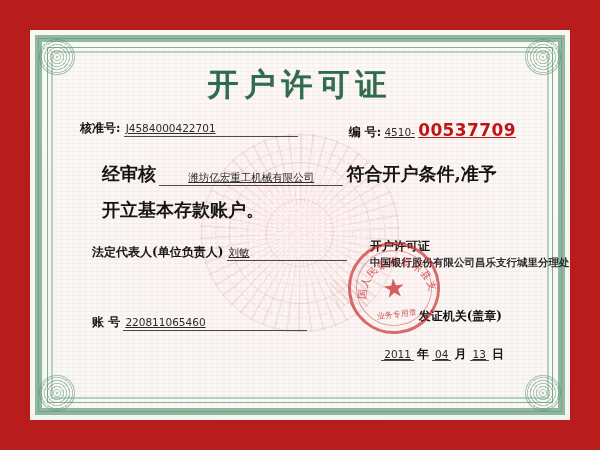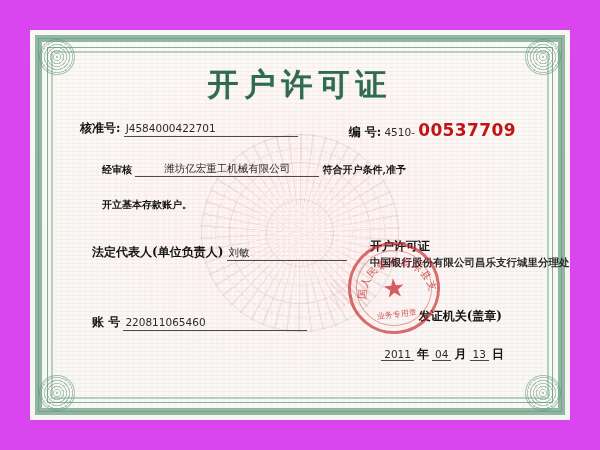--- a/index.html
+++ b/index.html
@@ -11,21 +11,21 @@
     width: 600px;
     height: 450px;
     font-family: "Liberation Sans", sans-serif;
     overflow: hidden;
   }
   
   .page {
     position: relative;
     width: 600px;
     height: 450px;
-    background: #d946ef;
+    background: #b91c1c;
   }
   
   .cert {
     position: absolute;
     left: 30px;
     top: 30px;
     width: 540px;
     height: 390px;
     background:
       radial-gradient(ellipse at 50% 48%, rgba(255,236,236,0.85) 0%, rgba(253,240,240,0.55) 38%, rgba(250,247,244,0.25) 62%, rgba(250,250,248,0.05) 100%),
@@ -146,26 +146,27 @@
     color: #1c1c1c;
     white-space: nowrap;
   }
   .lbl {
     font-family: "DejaVu Serif", serif;
     font-weight: bold;
     font-size: 12px;
     color: #141414;
   }
   .lbl.lg {
-    font-size: 10px;
+    font-size: 18px;
   }
   .val {
     font-family: "DejaVu Sans", sans-serif;
     font-size: 10.5px;
     color: #2a2a2a;
+    text-decoration: underline;
   }
   .val.red {
     color: #c01515;
     font-weight: bold;
     font-size: 17px;
     letter-spacing: 0.4px;
   }
   .ul {
     display: inline-block;
     border-bottom: 1px solid #4a4a4a;

